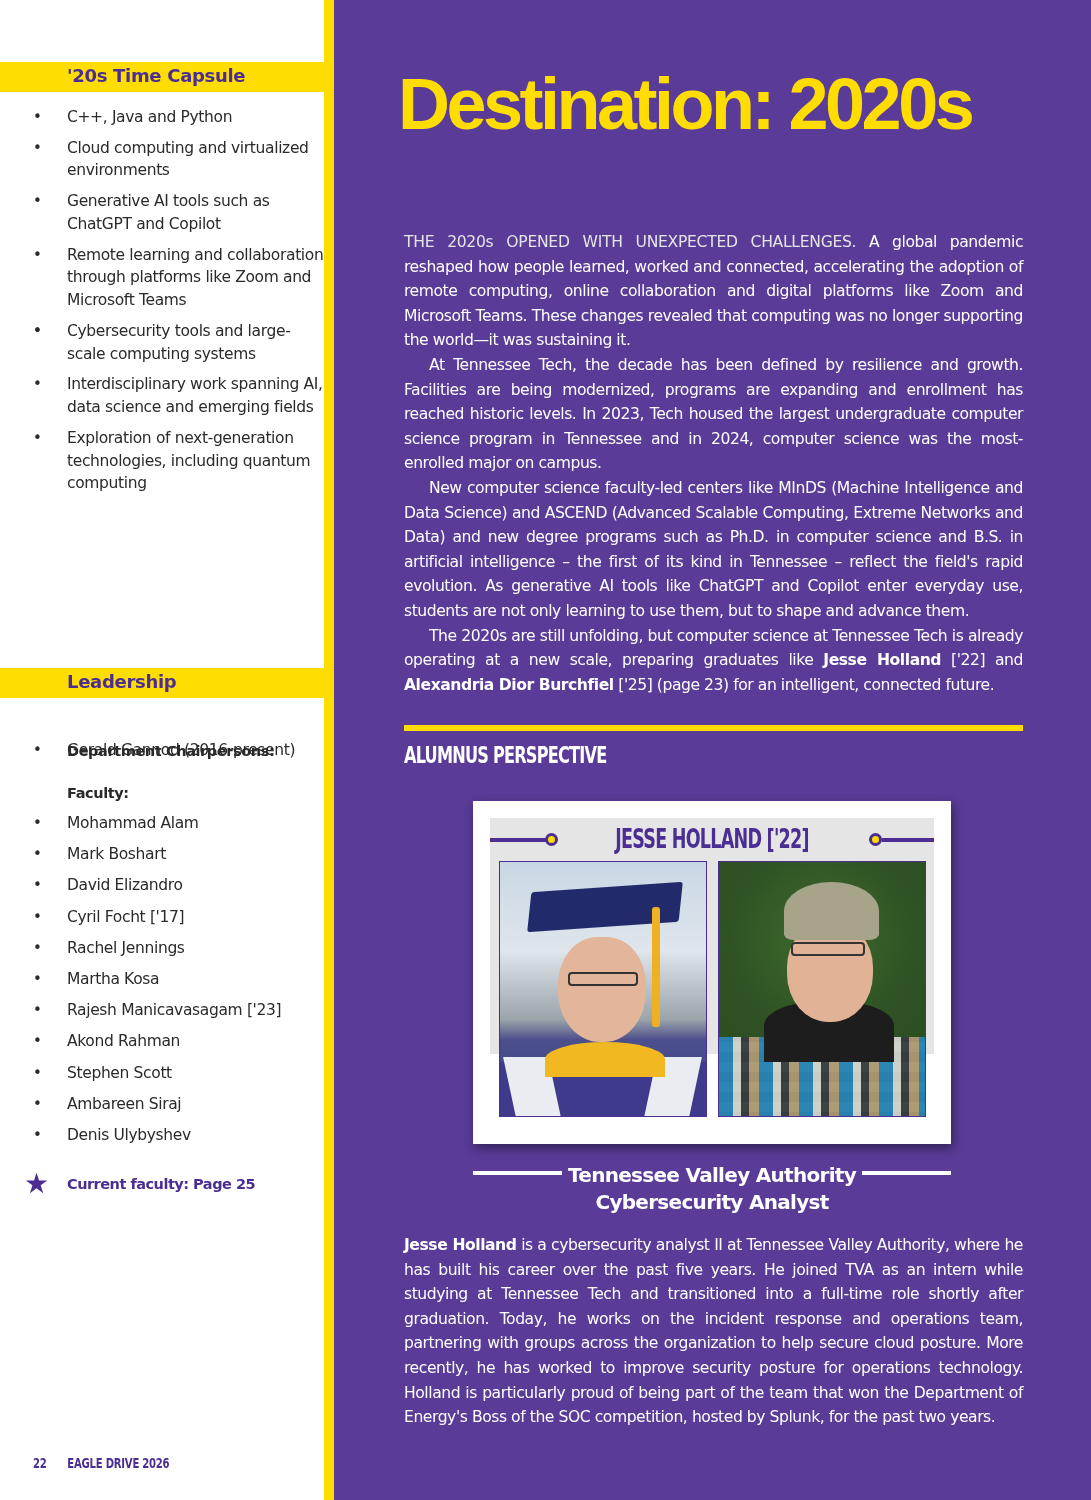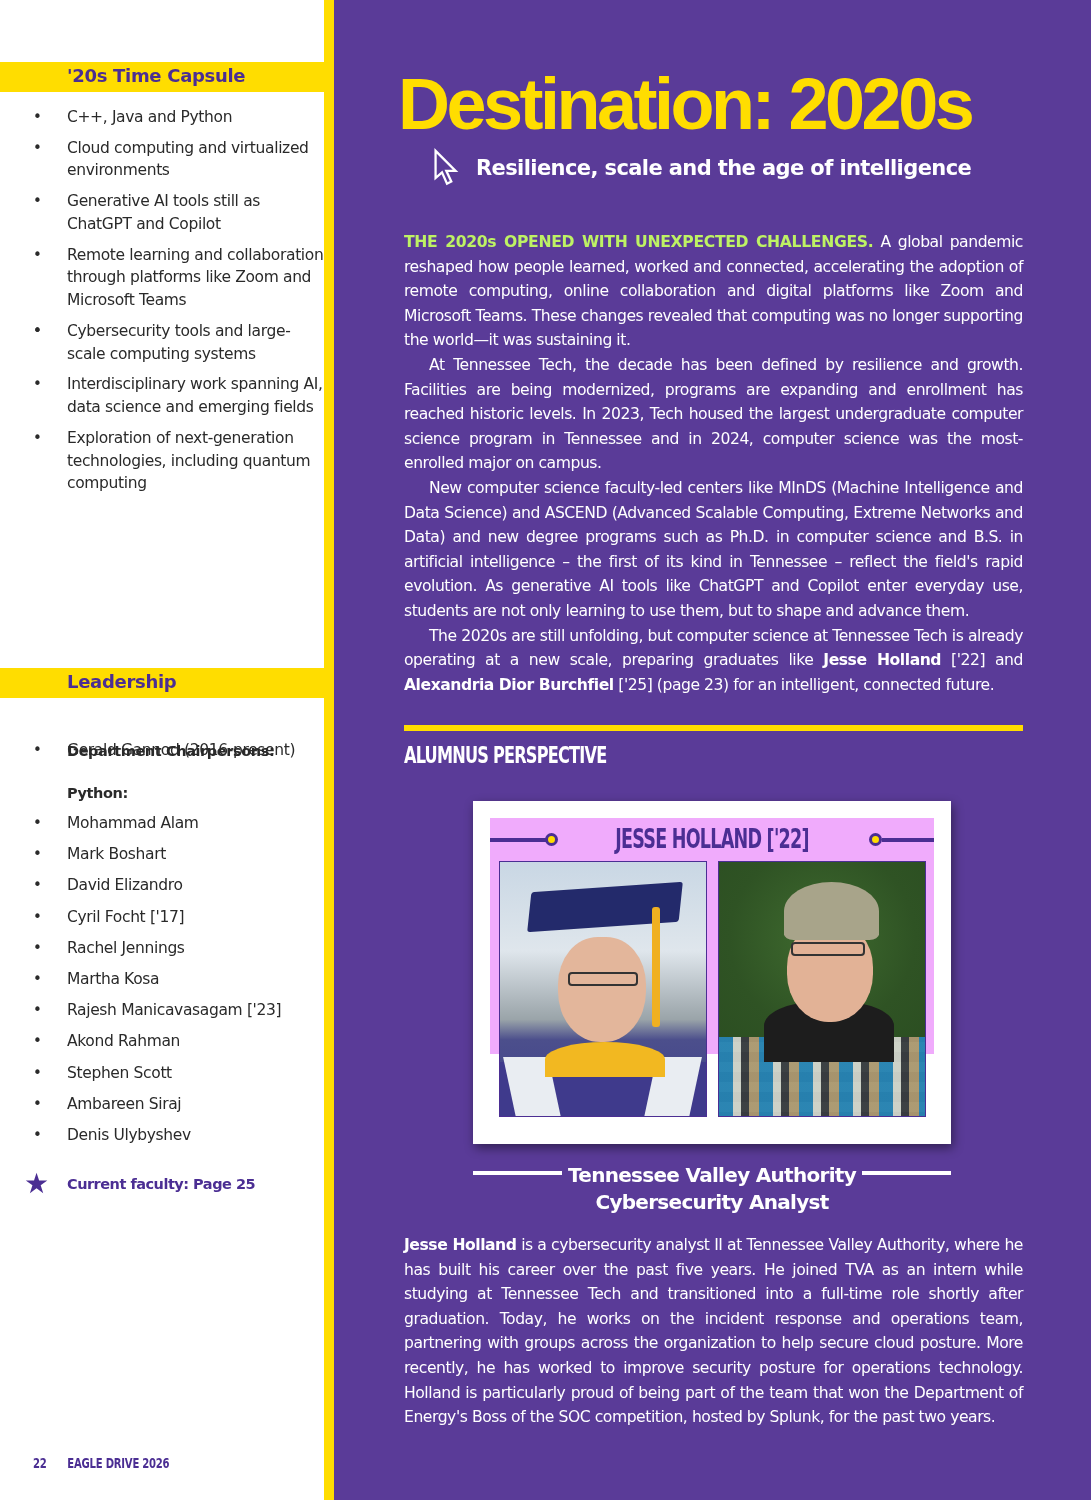--- a/index.html
+++ b/index.html
@@ -38,29 +38,29 @@
 
   
   .title { position: absolute; left: 64px; top: 68px; font-family: "Liberation Sans", sans-serif; font-weight: bold; font-size: 72px; color: #ffdd00; letter-spacing: -3.5px; line-height: 1; white-space: nowrap; }
   .subtitle { position: absolute; left: 98px; top: 148px; display: flex; align-items: center; }
   .subtitle svg { width: 30px; height: 40px; }
   .subtitle span { margin-left: 14px; font-family: "DejaVu Sans", sans-serif; font-weight: bold; font-size: 21px; color: #ffffff; letter-spacing: -0.6px; }
 
   .body { position: absolute; left: 70px; width: 619px; font-family: "DejaVu Sans", sans-serif; font-size: 15.6px; line-height: 24.6px; color: #ffffff; text-align: justify; letter-spacing: -0.45px; }
   .body p { text-indent: 25px; }
   .body p.first { text-indent: 0; }
-  .body .lead { color: #bef264; font-weight: bold; letter-spacing: -0.3px; }
+  .body .lead { color: #e5e5e5; font-weight: normal; letter-spacing: -0.3px; }
   .body b { font-weight: bold; }
   .body1 { top: 230px; }
 
   .divider { position: absolute; left: 70px; top: 725px; width: 619px; height: 6px; background: #ffdd00; }
   .alumnus { position: absolute; left: 70px; top: 742px; font-family: "DejaVu Sans Condensed", "DejaVu Sans", sans-serif; font-weight: bold; font-size: 23px; color: #ffffff; letter-spacing: -1px; transform: scaleX(0.78); transform-origin: left; white-space: nowrap; }
 
   .card { position: absolute; left: 139px; top: 801px; width: 478px; height: 343px; background: #ffffff; box-shadow: 2px 4px 10px rgba(0,0,0,0.45); }
-  .card-inner { position: absolute; left: 17px; top: 17px; width: 444px; height: 236px; background: #f0abfc; }
+  .card-inner { position: absolute; left: 17px; top: 17px; width: 444px; height: 236px; background: #e5e5e5; }
   .card-name { position: absolute; left: 0; top: 6px; width: 444px; text-align: center; font-family: "DejaVu Sans Condensed", "DejaVu Sans", sans-serif; font-weight: bold; font-size: 26px; color: #4b2e93; letter-spacing: -1px; }
   .card-name span { display: inline-block; transform: scaleX(0.75); }
   .conn { position: absolute; top: 20px; height: 4px; background: #4b2e93; }
   .conn.l { left: 0; width: 56px; }
   .conn.r { right: 0; width: 52px; }
   .node { position: absolute; top: 15px; width: 13px; height: 13px; border: 3px solid #4b2e93; border-radius: 50%; background: #ffdd00; }
   .node.l { left: 55px; }
   .node.r { right: 52px; }
   .photo { position: absolute; top: 43px; width: 208px; height: 256px; border: 1.5px solid #4b2e93; overflow: hidden; }
   .photo.p1 { left: 9px; background: linear-gradient(180deg, #c9d7e4 0%, #dfe6ec 35%, #9aa4a9 62%, #4c4f8c 70%, #3d3f8a 100%); }
@@ -92,36 +92,36 @@
 </head>
 <body>
 
 <aside class="sidebar">
   <div class="side-head head-capsule">
     <span>'20s Time Capsule</span>
   </div>
   <ul class="blist capsule-list">
     <li><span class="bullet">•</span><span>C++, Java and Python</span></li>
     <li><span class="bullet">•</span><span>Cloud computing and virtualized environments</span></li>
-    <li><span class="bullet">•</span><span>Generative AI tools still as ChatGPT and Copilot</span></li>
+    <li><span class="bullet">•</span><span>Generative AI tools such as ChatGPT and Copilot</span></li>
     <li><span class="bullet">•</span><span>Remote learning and collaboration through platforms like Zoom and Microsoft Teams</span></li>
     <li><span class="bullet">•</span></li>
     <li><span class="bullet">•</span><span>Cybersecurity tools and large-scale computing systems</span></li>
     <li><span class="bullet">•</span><span>Interdisciplinary work spanning AI, data science and emerging fields</span></li>
     <li><span class="bullet">•</span><span>Exploration of next-generation technologies, including quantum computing</span></li>
   </ul>
 
   <div class="side-head head-leader">
     <span>Leadership</span>
   </div>
   <div class="sub-label chair-label">Department Chairpersons:</div>
   <ul class="blist chair-list">
     <li><span class="bullet">•</span><span>Gerald Gannod (2016-present)</span></li>
   </ul>
-  <div class="sub-label fac-label">Python:</div>
+  <div class="sub-label fac-label">Faculty:</div>
   <ul class="blist fac-list">
     <li><span class="bullet">•</span><span>Mohammad Alam</span></li>
     <li><span class="bullet">•</span><span>Mark Boshart</span></li>
     <li><span class="bullet">•</span><span>David Elizandro</span></li>
     <li><span class="bullet">•</span><span>Cyril Focht ['17]</span></li>
     <li><span class="bullet">•</span><span>Rachel Jennings</span></li>
     <li><span class="bullet">•</span><span>Martha Kosa</span></li>
     <li><span class="bullet">•</span><span>Rajesh Manicavasagam ['23]</span></li>
     <li><span class="bullet">•</span><span>Akond Rahman</span></li>
     <li><span class="bullet">•</span><span>Stephen Scott</span></li>
@@ -136,26 +136,20 @@
 
   <div class="footer">
     <span class="pg">22</span><span>EAGLE DRIVE 2026</span>
   </div>
 </aside>
 
 <div class="stripe"></div>
 
 <main class="main">
   <h1 class="title">Destination: 2020s</h1>
-  <div class="subtitle">
-    <svg viewBox="0 0 20 28">
-      <path d="M2 2 L2 21 L6.5 17 L10 25 L13 23.5 L9.5 16 L16 16 Z" fill="#5a3b98" stroke="#ffffff" stroke-width="1.6" stroke-linejoin="miter"></path>
-    </svg>
-    <span>Resilience, scale and the age of intelligence</span>
-  </div>
 
   <div class="body body1">
     <p class="first"><span class="lead">THE 2020s OPENED WITH UNEXPECTED CHALLENGES.</span><span> A global pandemic reshaped how people learned, worked and connected, accelerating the adoption of remote computing, online collaboration and digital platforms like Zoom and Microsoft Teams. These changes revealed that computing was no longer supporting the world—it was sustaining it.</span></p>
     <p>At Tennessee Tech, the decade has been defined by resilience and growth. Facilities are being modernized, programs are expanding and enrollment has reached historic levels. In 2023, Tech housed the largest undergraduate computer science program in Tennessee and in 2024, computer science was the most-enrolled major on campus.</p>
     <p>New computer science faculty-led centers like MInDS (Machine Intelligence and Data Science) and ASCEND (Advanced Scalable Computing, Extreme Networks and Data) and new degree programs such as Ph.D. in computer science and B.S. in artificial intelligence – the first of its kind in Tennessee – reflect the field's rapid evolution. As generative AI tools like ChatGPT and Copilot enter everyday use, students are not only learning to use them, but to shape and advance them.</p>
     <p><span>The 2020s are still unfolding, but computer science at Tennessee Tech is already operating at a new scale, preparing graduates like </span><b>Jesse Holland</b><span> ['22] and </span><b>Alexandria Dior Burchfiel</b><span> ['25] (page 23) for an intelligent, connected future.</span></p>
   </div>
 
   <div class="divider"></div>
   <h2 class="alumnus">ALUMNUS PERSPECTIVE</h2>

